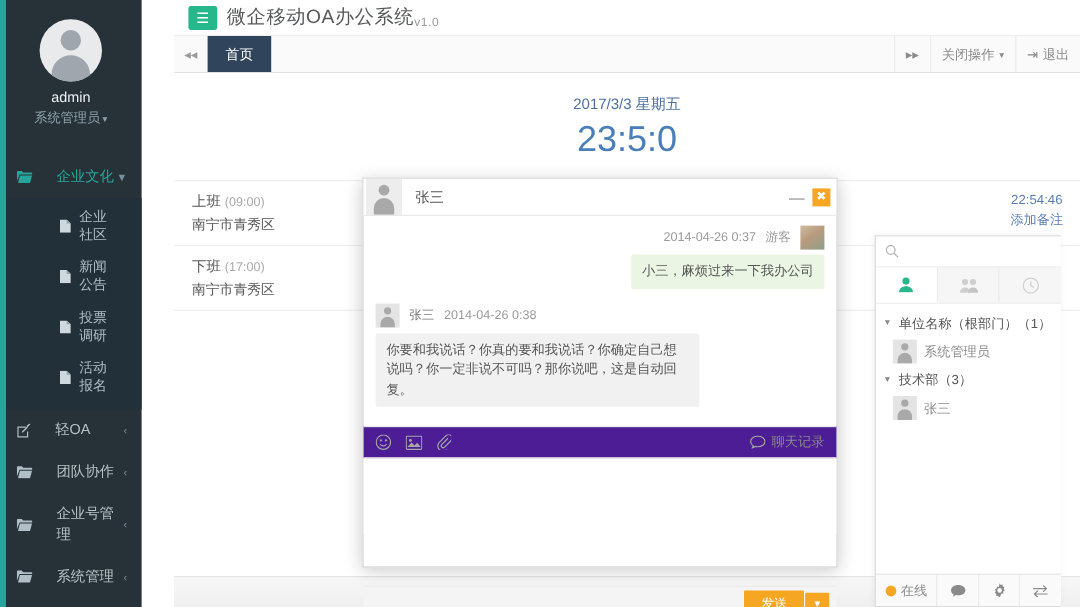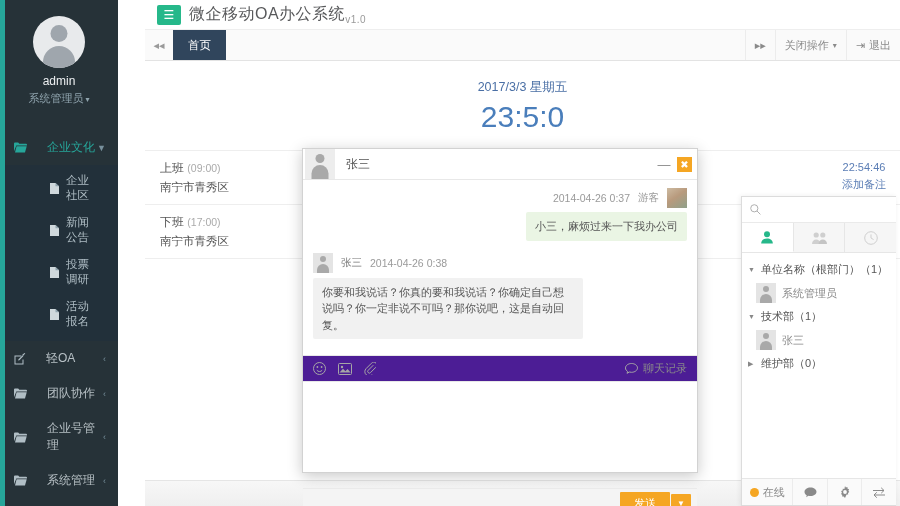--- a/index.html
+++ b/index.html
@@ -203,21 +203,21 @@
     padding: 4px 14px; cursor: pointer; border-radius: 1px;
   }
   .send-caret {
     background: #f5a623; color: #fff; font-size: 8px;
     padding: 5px 6px; margin-left: 1px; cursor: pointer; border-radius: 1px;
   }
   .chat-resize { height: 8px; background: #a9a9a9; cursor: ns-resize; }
 
   
   .contacts {
-    position: absolute; right: 4px; top: 196px; width: 155px; bottom: 0;
+    position: absolute; right: 16px; top: 196px; width: 155px; bottom: 0;
     background: #fff; border: 1px solid #dcdcdc; border-right: none;
     box-shadow: -1px 0 5px rgba(0,0,0,.07);
     display: flex; flex-direction: column;
   }
   .c-search {
     height: 26px; display: flex; align-items: center; padding: 0 8px;
     border-bottom: 1px solid #eaeaea; color: #b0b0b0; font-size: 11px; gap: 5px;
   }
   .c-search input {
     border: none; outline: none; flex: 1; font-size: 11px;
@@ -558,31 +558,27 @@
         <span class="tri">▼</span>
         <span>单位名称（根部门）（1）</span>
       </div>
       <div class="c-person">
         <span class="av-sm"></span>
         <span>系统管理员</span>
       </div>
 
       <div class="c-group">
         <span class="tri">▼</span>
-        <span>技术部（1）</span>
+        <span>技术部（3）</span>
       </div>
       <div class="c-person">
         <span class="av-sm"></span>
         <span>张三</span>
       </div>
 
-      <div class="c-group">
-        <span class="tri">▶</span>
-        <span>维护部（0）</span>
-      </div>
 
     </div>
 
     <div class="c-status">
       <div class="c-status-item">
         <span class="dot-online"></span>
         <span>在线</span>
       </div>
       <div class="c-status-item">
         <span>

